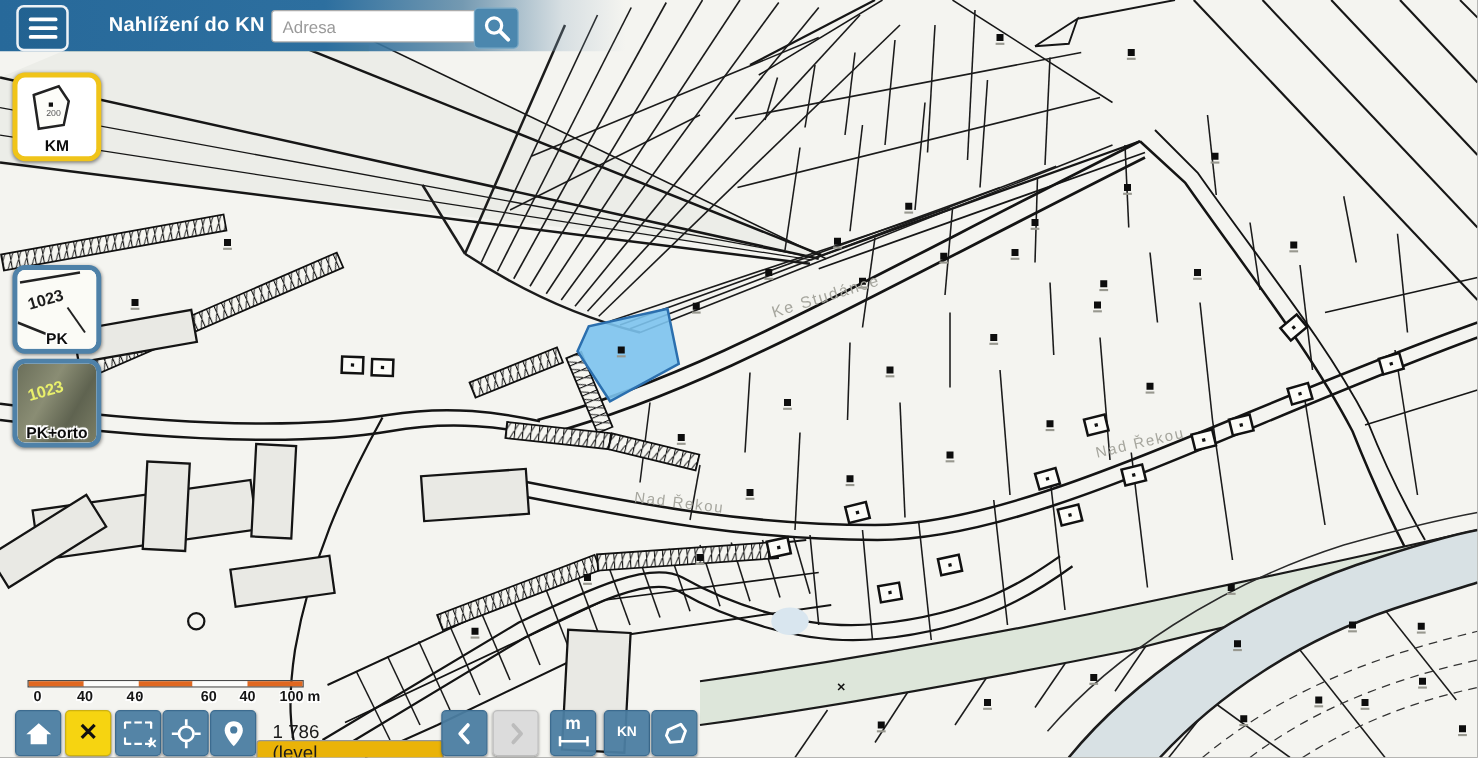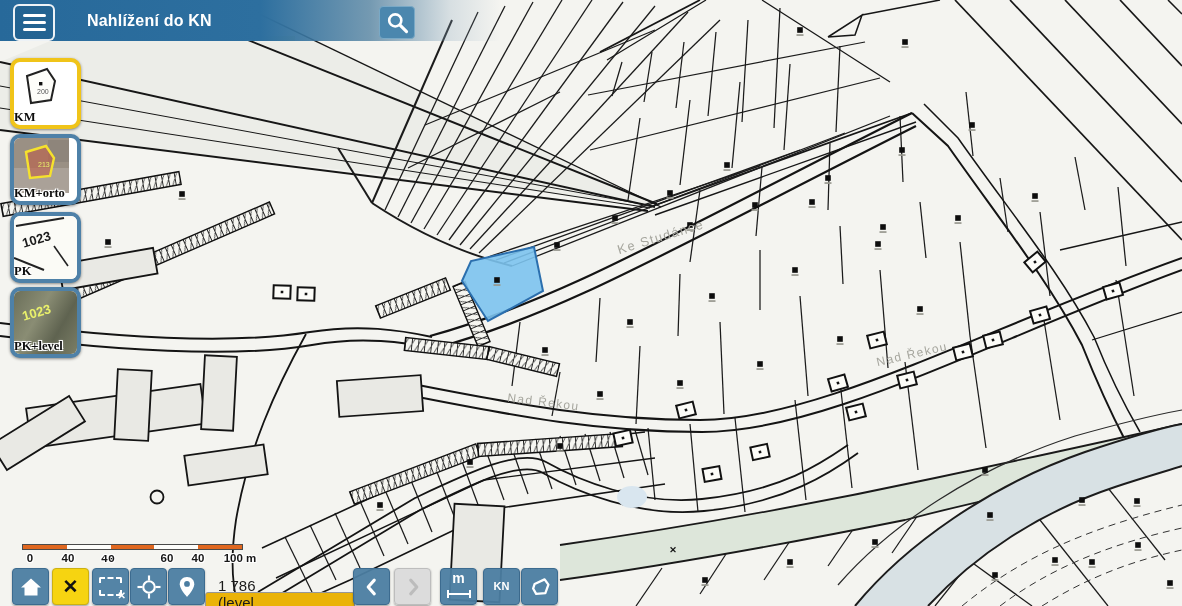--- a/index.html
+++ b/index.html
@@ -22,23 +22,23 @@
         font-family:"Liberation Sans",sans-serif;}
   .addr::placeholder{color:#9a9a9a;}
   .srch{position:absolute;left:379px;top:6px;width:34px;height:31px;background:#4b87ae;
         border:1px solid #79a9c6;border-radius:4px;cursor:pointer;display:flex;
         align-items:center;justify-content:center;}
 
   
   .lyr{position:absolute;left:10px;width:63px;height:63px;border-radius:10px;border:4px solid #4e81a8;
        background:#fff;box-shadow:0 1px 3px rgba(0,0,0,.45);cursor:pointer;overflow:hidden;}
   .lyr.sel{border-color:#f0c419;}
-  .lyr .lbl{position:absolute;left:0;right:0;bottom:1px;text-align:left;font-size:12.5px;
+  .lyr .lbl{position:absolute;left:0;right:0;bottom:1px;text-align:center;font-size:12.5px;
             font-weight:bold;color:#0d0d0d;line-height:13px;
-            text-shadow:-1px -1px 0 #fff,1px -1px 0 #fff,-1px 1px 0 #fff,1px 1px 0 #fff,0 0 3px #fff;font-family:Liberation Serif, serif;}
+            text-shadow:-1px -1px 0 #fff,1px -1px 0 #fff,-1px 1px 0 #fff,1px 1px 0 #fff,0 0 3px #fff;}
   .lyr .tn{position:absolute;inset:0;}
   .tn-num{position:absolute;font-size:7px;color:#555;}
   .tn-num.big{font-size:13px;font-weight:bold;transform:rotate(-16deg);color:#1c1c1c;}
   .tn-num.photo{color:#e9f06b;}
   #ly-kmorto .tn{background:
       linear-gradient(135deg,#98念8e 0,#9a9084 28%,#b2a99e 28% 52%,#8e857b 52% 72%,#a59c92 72%);}
   #ly-pkorto .tn{background:linear-gradient(120deg,#6b6f5a,#8a8d74 38%,#5f6350 68%,#7b7e66);}
 
   
   .tbtn{position:absolute;width:35px;height:35px;top:568px;border-radius:4px;
@@ -506,66 +506,55 @@
       </g>
   </svg>
 
   <div class="hdr">
     <div class="hamb">
       <i></i>
         <i></i>
         <i></i>
     </div>
     <div class="hdr-title">Nahlížení do KN</div>
+    <input class="addr" type="text" placeholder="Adresa" style="">
     <div class="srch">
       <svg width="26" height="26" viewBox="0 0 30 30">
         <circle cx="13" cy="12" r="7" fill="none" stroke="#fff" stroke-width="3"></circle>
         <line x1="18.5" y1="17.5" x2="26" y2="25" stroke="#fff" stroke-width="3.6" stroke-linecap="round"></line>
       </svg>
     </div>
   </div>
 
   <div class="lyr sel" id="ly-km" style="top:58px">
     <div class="tn">
       <svg width="55" height="55" viewBox="0 0 55 55">
         <polygon points="13,14 33,7 41,19 37,38 17,41" fill="#fdfdf9" stroke="#222" stroke-width="2"></polygon>
         <rect x="25" y="20" width="3.4" height="3.4" fill="#111"></rect>
       </svg>
       <span class="tn-num" style="left:23px;top:26px">200</span>
     </div>
     <div class="lbl">KM</div>
-  </div>
-  <div class="lyr" id="ly-kmorto" style="top:134px">
-    <div class="tn">
-      <svg width="55" height="55" viewBox="0 0 55 55">
-        <rect width="55" height="55" fill="#9a9084"></rect>
-        <rect x="0" y="30" width="55" height="25" fill="#aaa198"></rect>
-        <rect x="34" y="2" width="21" height="22" fill="#8e857b"></rect>
-        <polygon points="12,14 32,8 40,20 36,38 16,40" fill="rgba(190,95,70,.6)" stroke="#f5e12d" stroke-width="2.4"></polygon>
-      </svg>
-      <span class="tn-num photo" style="left:24px;top:23px">213</span>
-    </div>
-    <div class="lbl">KM+orto</div>
   </div>
   <div class="lyr" id="ly-pk" style="top:212px">
     <div class="tn" style="background:#fbfbf6">
       <svg width="55" height="55" viewBox="0 0 55 55">
         <line x1="2" y1="10" x2="50" y2="2" stroke="#222" stroke-width="2"></line>
         <line x1="0" y1="42" x2="30" y2="54" stroke="#222" stroke-width="2"></line>
         <line x1="40" y1="30" x2="54" y2="50" stroke="#222" stroke-width="1.6"></line>
       </svg>
       <span class="tn-num big" style="left:8px;top:16px">1023</span>
     </div>
     <div class="lbl">PK</div>
   </div>
   <div class="lyr" id="ly-pkorto" style="top:287px">
     <div class="tn">
       <span class="tn-num big photo" style="left:8px;top:14px">1023</span>
     </div>
-    <div class="lbl">PK+level</div>
+    <div class="lbl">PK+orto</div>
   </div>
 
   <div class="sbar">
     <i></i>
       <i></i>
       <i></i>
       <i></i>
       <i></i>
   </div>
   <div class="slabels" id="scale-labels">

